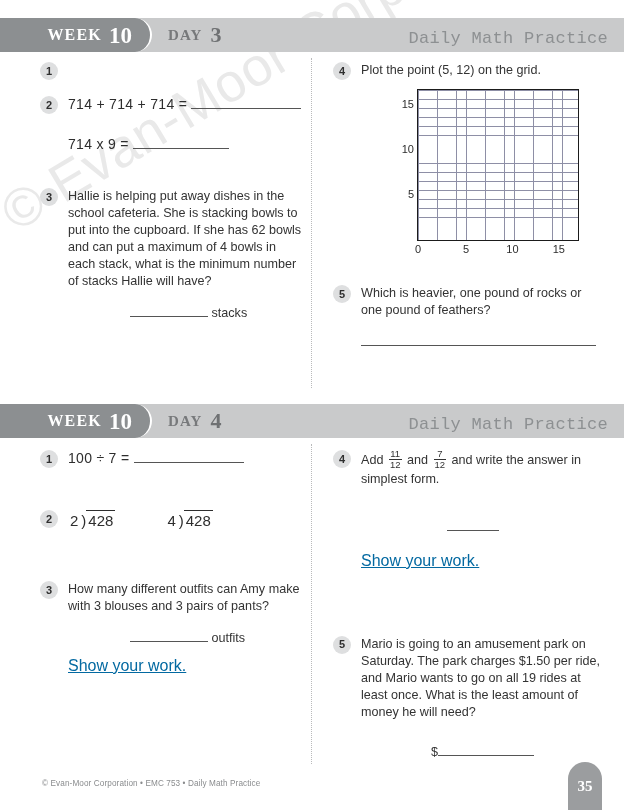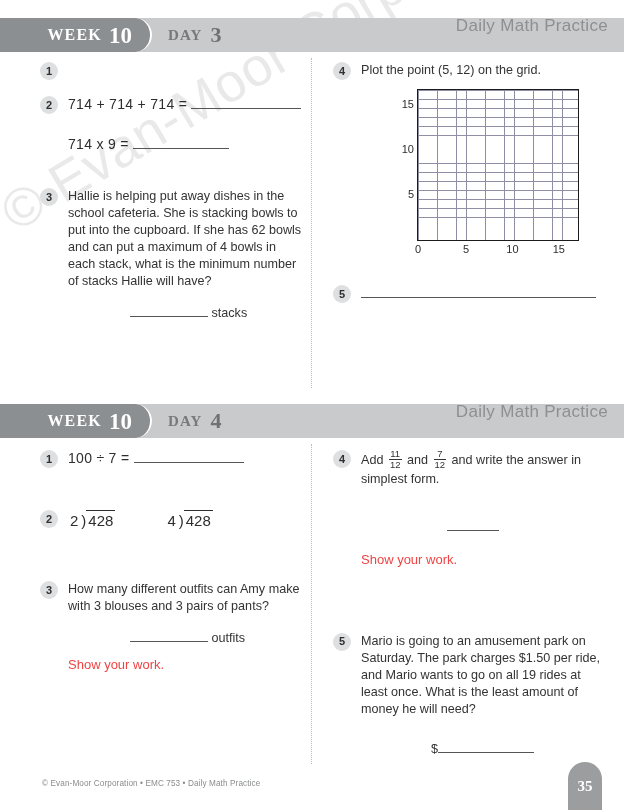--- a/index.html
+++ b/index.html
@@ -71,23 +71,23 @@
     letter-spacing:1.1px;
   }
   .day-num {
     font-family:"Liberation Serif", serif;
     font-size:22px; font-weight:bold;
     color:#6f7173;
     margin-left:8px;
     line-height:1;
   }
   .bar-title {
-    position:absolute; right:16px; top:0; height:16px;
+    position:absolute; right:16px; top:12px; height:16px;
     display:flex; align-items:center;
-    font-family:Liberation Sans, sans-serif;
+    font-family:Liberation Mono, monospace;
     font-size:17px;
     color:#8d9092;
     letter-spacing:0.3px;
   }
 
   
   .block { position:absolute; left:0; width:624px; z-index:1; }
   .col-left  { position:absolute; left:40px;  width:265px; }
   .col-right { position:absolute; left:333px; width:272px; }
 
@@ -121,21 +121,21 @@
     height:13px;
   }
   .b-sm  { width:78px; }
   .b-md  { width:96px; }
   .b-lg  { width:110px; }
   .b-xl  { width:235px; }
   .b-mini{ width:52px; }
 
   .ans-line { margin-top:14px; font-size:12.6px; color:#333; }
   .indent-ans { padding-left:62px; }
-  .showwork { margin-top:12px; font-size:13px; color:#ef4444; }
+  .showwork { margin-top:12px; font-size:16px; color:#0369a1;text-decoration:underline; }
 
   
   .divrow { display:flex; gap:52px; font-size:15px; color:#2e2e2e; padding-left:2px;}
   .ldiv { display:inline-block; white-space:nowrap; }
   .ldiv .dsor { }
   .ldiv .bracket { display:inline-block; position:relative; padding-left:3px; }
   .ldiv .dend { border-top:1.2px solid #2e2e2e; padding:1px 2px 0 2px; display:inline-block;text-align:right; }
 
   
   .frac {
@@ -251,20 +251,21 @@
             <span class="xlab" style="left:0%;">0</span>
             <span class="xlab" style="left:30%;">5</span>
             <span class="xlab" style="left:59%;">10</span>
             <span class="xlab" style="left:88%;">15</span>
           </div>
         </div>
       </div>
 
       <div class="prob" style="margin-top:44px;">
         <div class="num">5</div>
+        <div class="ptext">Which is heavier, one pound of rocks or one pound of feathers?</div>
         <div class="ans-line">
           <span class="blank b-xl"></span>
         </div>
       </div>
 
     </div>
   </div>
 
   <div class="bar" style="top:404px;">
     <div class="week-badge">

